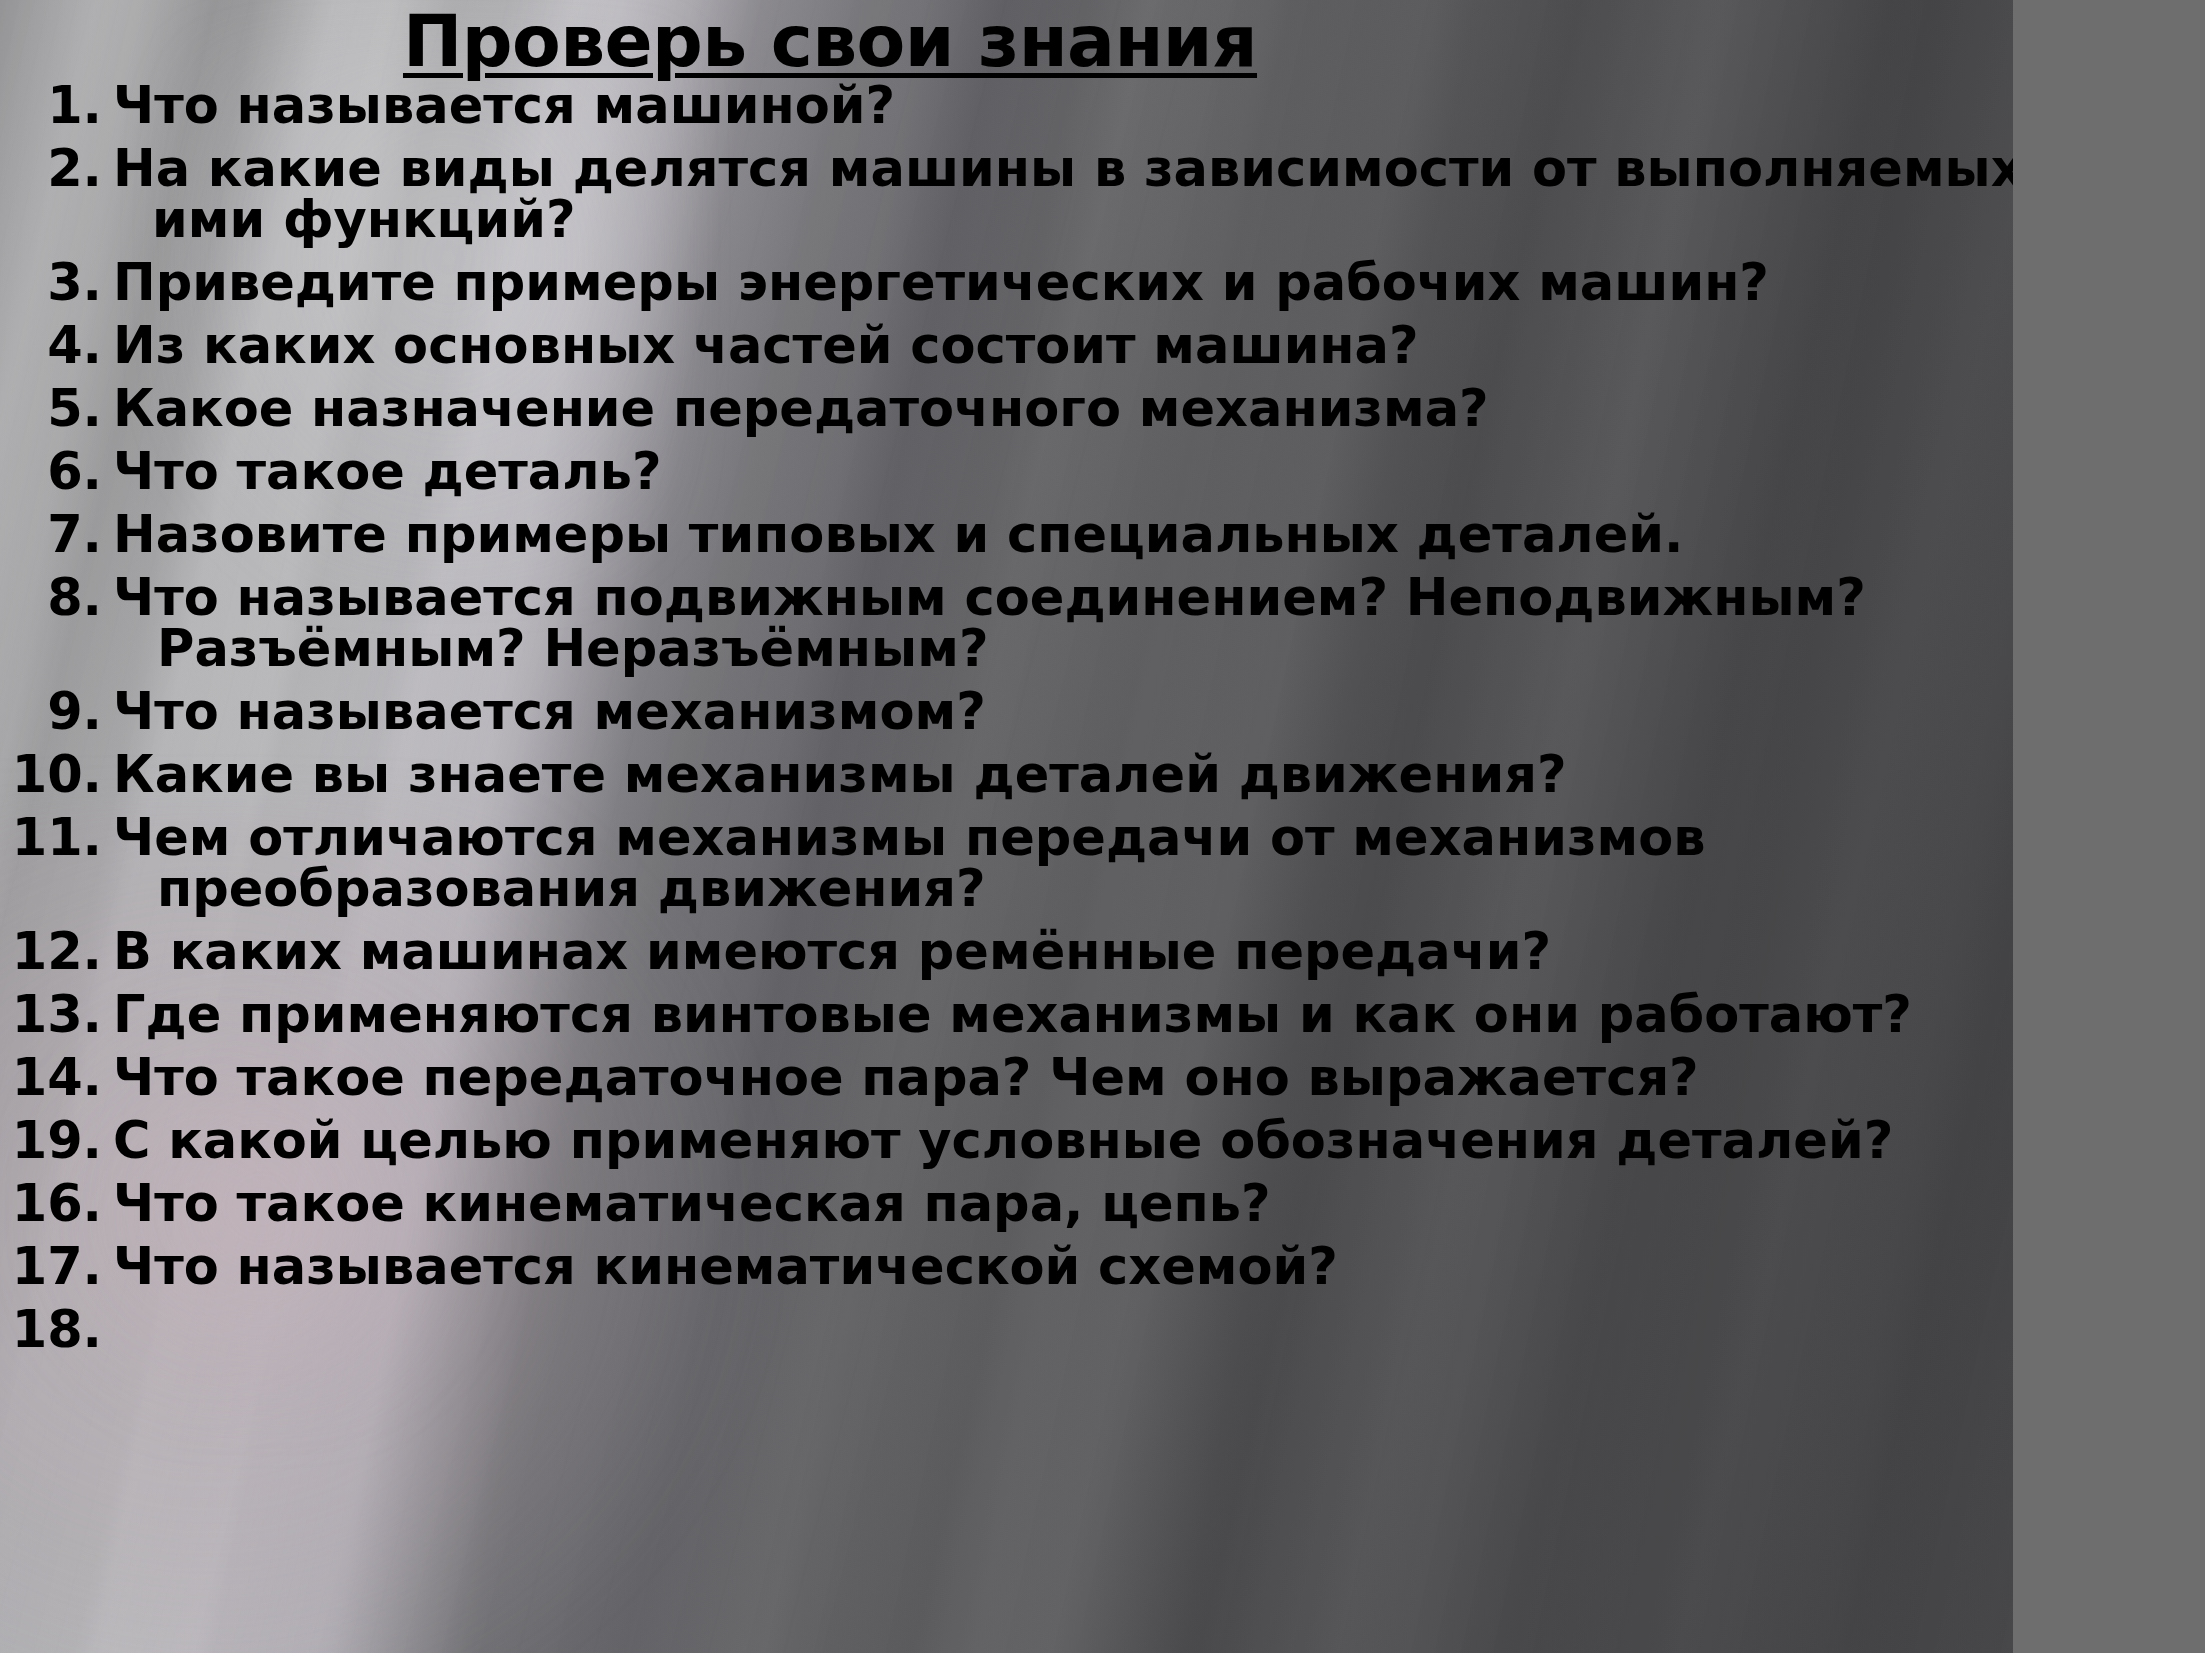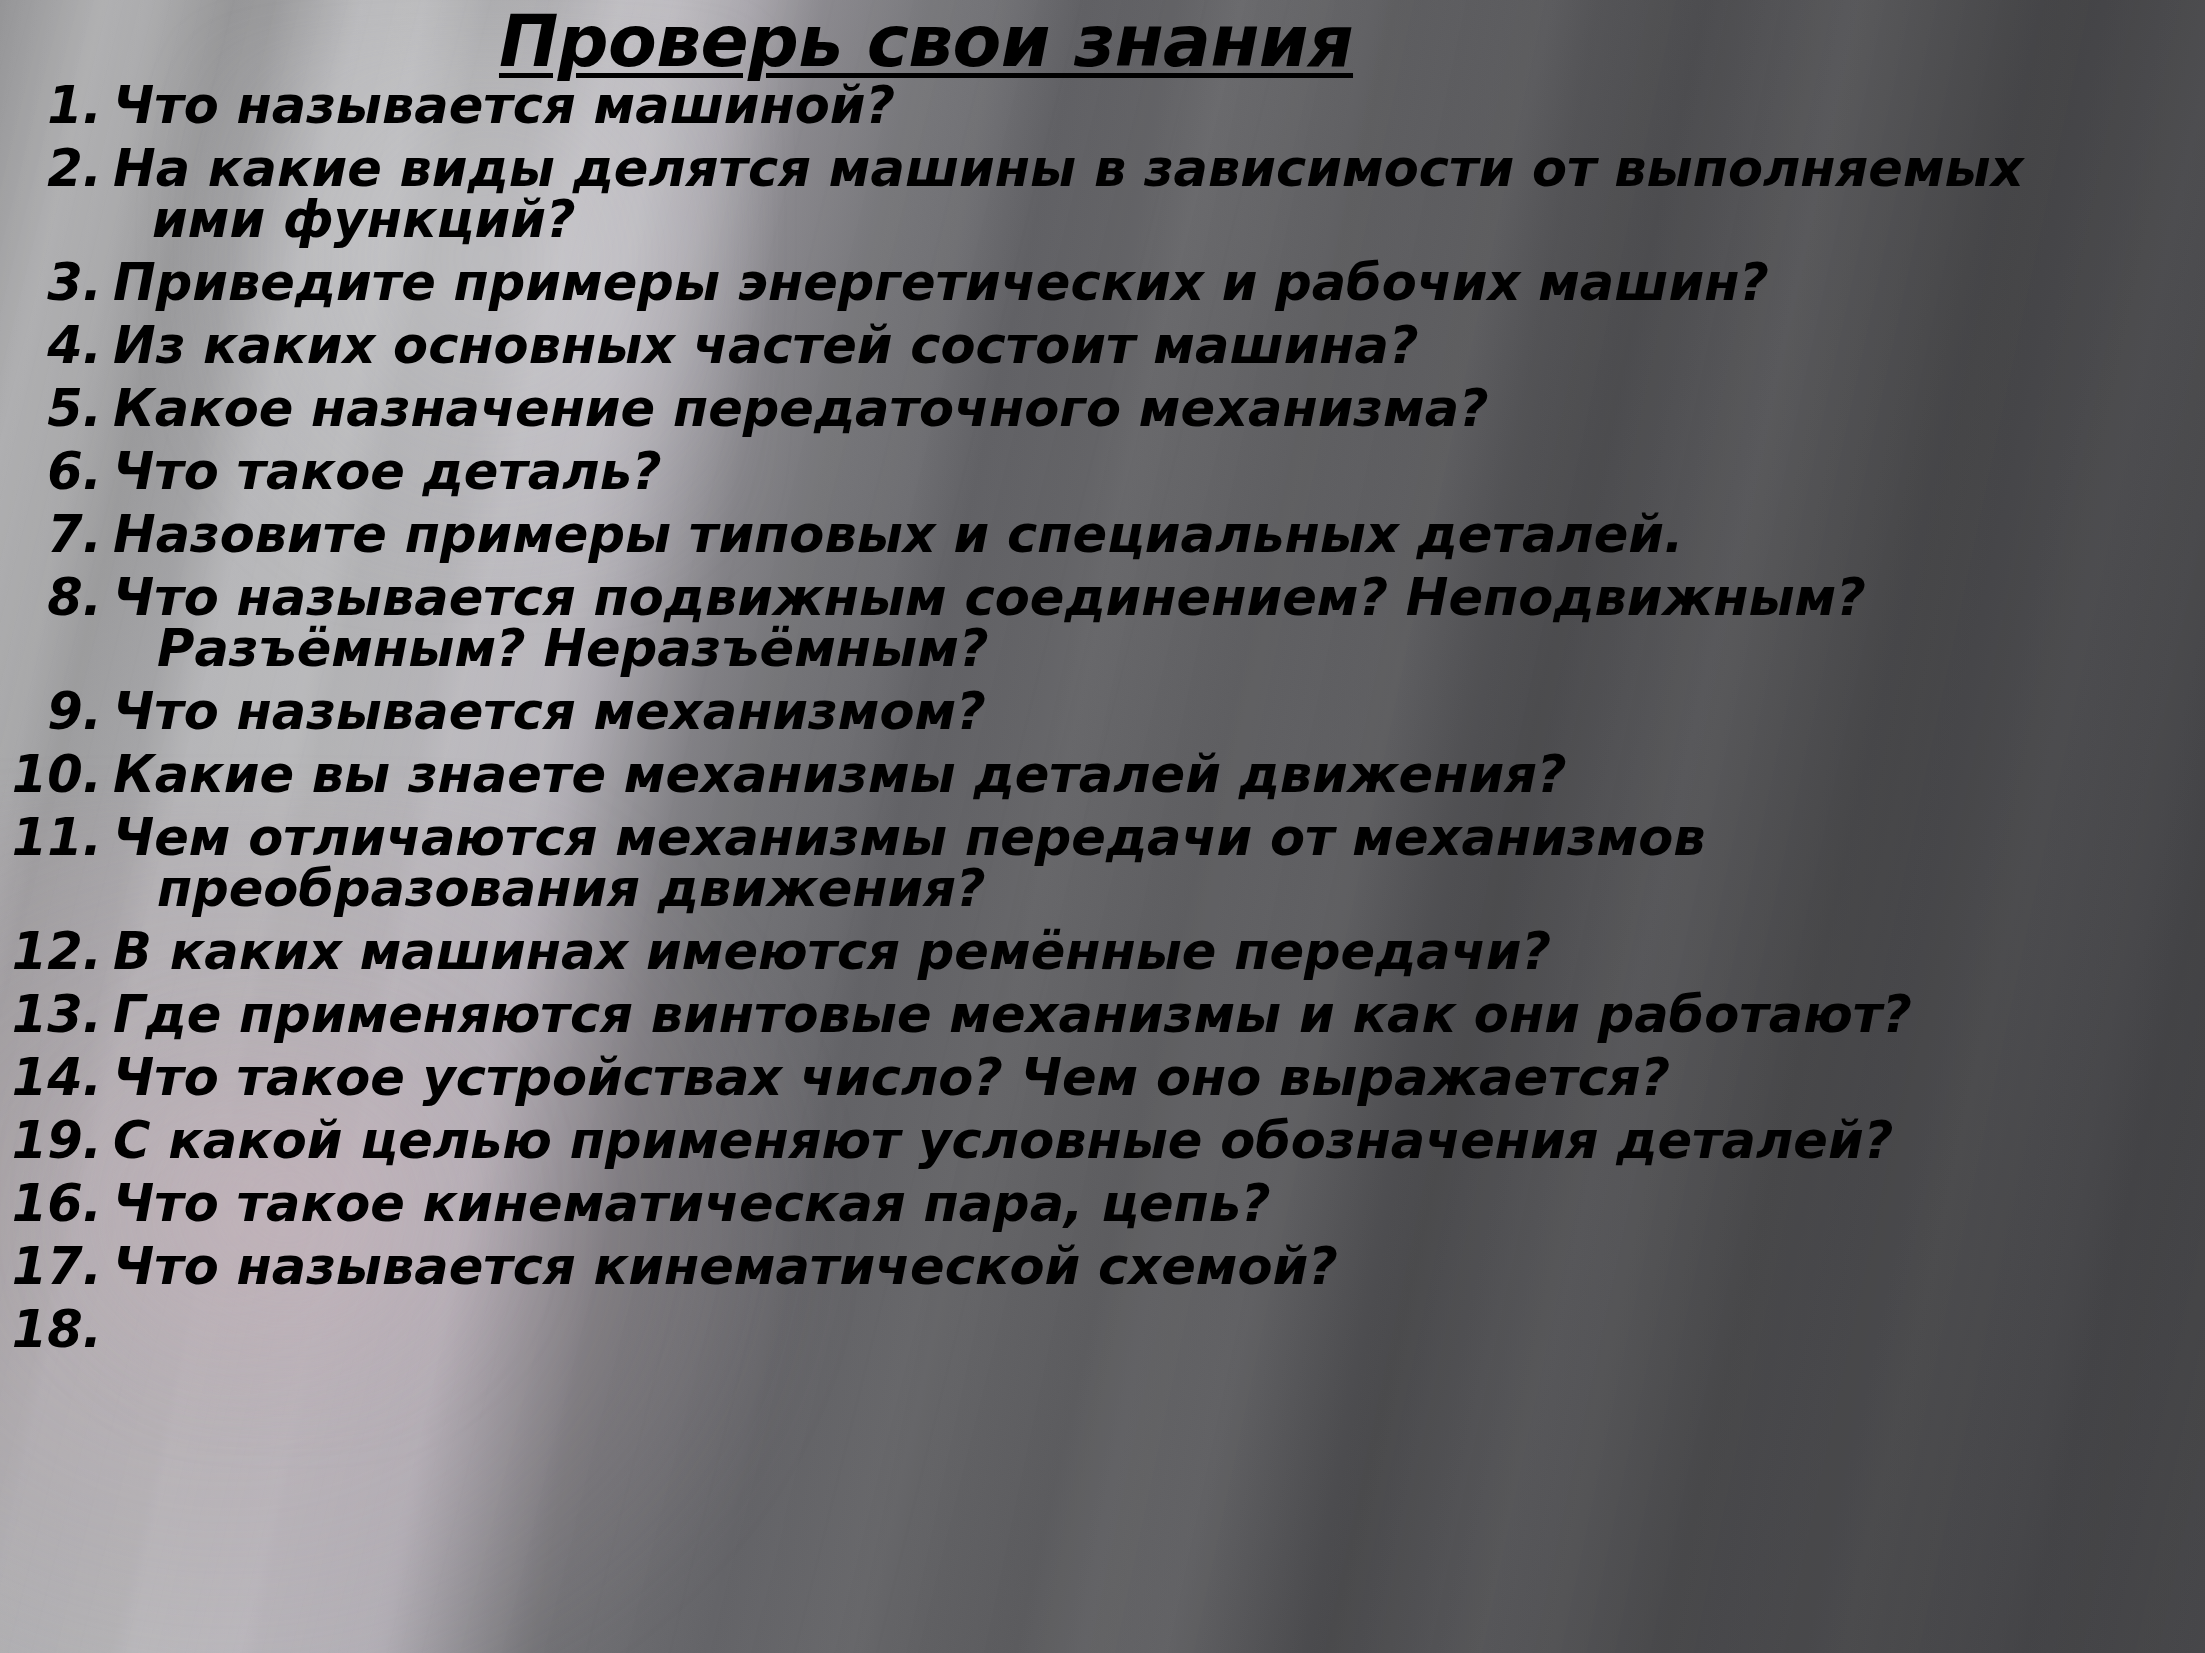--- a/index.html
+++ b/index.html
@@ -6,25 +6,24 @@
     margin: 0;
     padding: 0;
     width: 2205px;
     height: 1654px;
     overflow: hidden;
     background: #6e6e6e;
   }
 
   #slide {
     position: relative;
-    width: 2205px;
+    width: 2013px;
     height: 1654px;
     overflow: hidden;
     font-family: "DejaVu Sans", sans-serif;
-    font-style: italic;
   }
 
   
   .bg-base {
     position: absolute; inset: 0;
     background:
       linear-gradient(103deg,
         #8e8e90 0%,
         #a2a2a4 4%,
         #8a8a8c 9%,
@@ -251,21 +250,21 @@
         <div class="q-item flush2">
           <div class="q-num">12.</div>
           <div class="q-text"><span class="l1">В каких машинах имеются ремённые передачи?</span></div>
         </div>
         <div class="q-item flush2">
           <div class="q-num">13.</div>
           <div class="q-text"><span class="l1">Где применяются винтовые механизмы и как они работают?</span></div>
         </div>
         <div class="q-item flush2">
           <div class="q-num">14.</div>
-          <div class="q-text"><span class="l1">Что такое устройствах число? Чем оно выражается?</span></div>
+          <div class="q-text"><span class="l1">Что такое передаточное пара? Чем оно выражается?</span></div>
         </div>
         <div class="q-item flush2">
           <div class="q-num">19.</div>
           <div class="q-text"><span class="l1">С какой целью применяют условные обозначения деталей?</span></div>
         </div>
         <div class="q-item flush2">
           <div class="q-num">16.</div>
           <div class="q-text"><span class="l1">Что такое кинематическая пара, цепь?</span></div>
         </div>
         <div class="q-item flush2">

